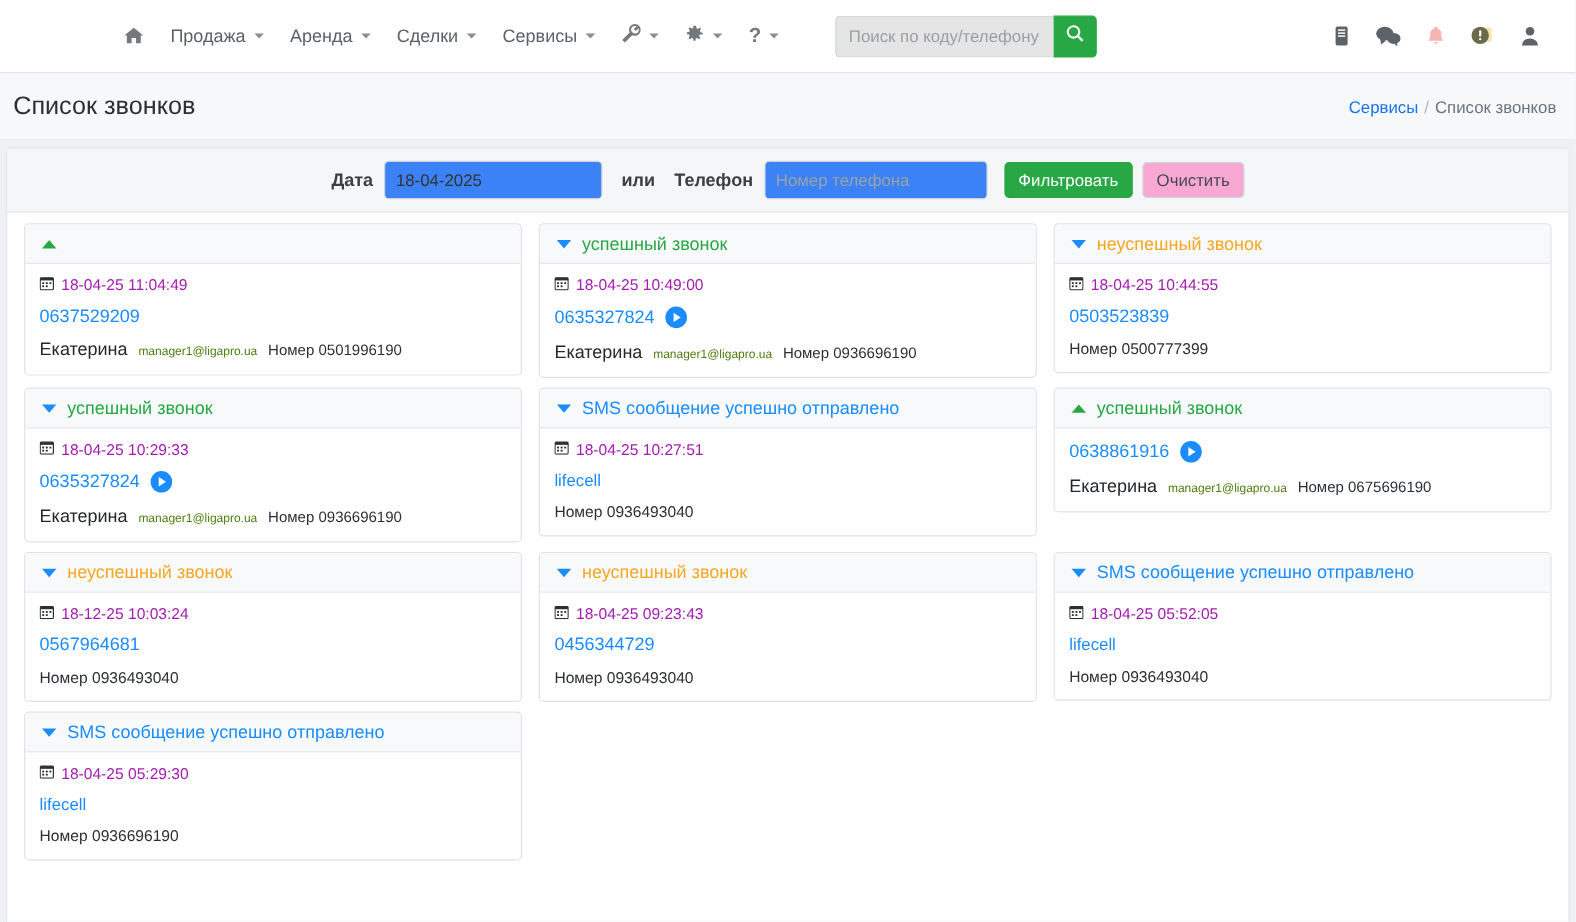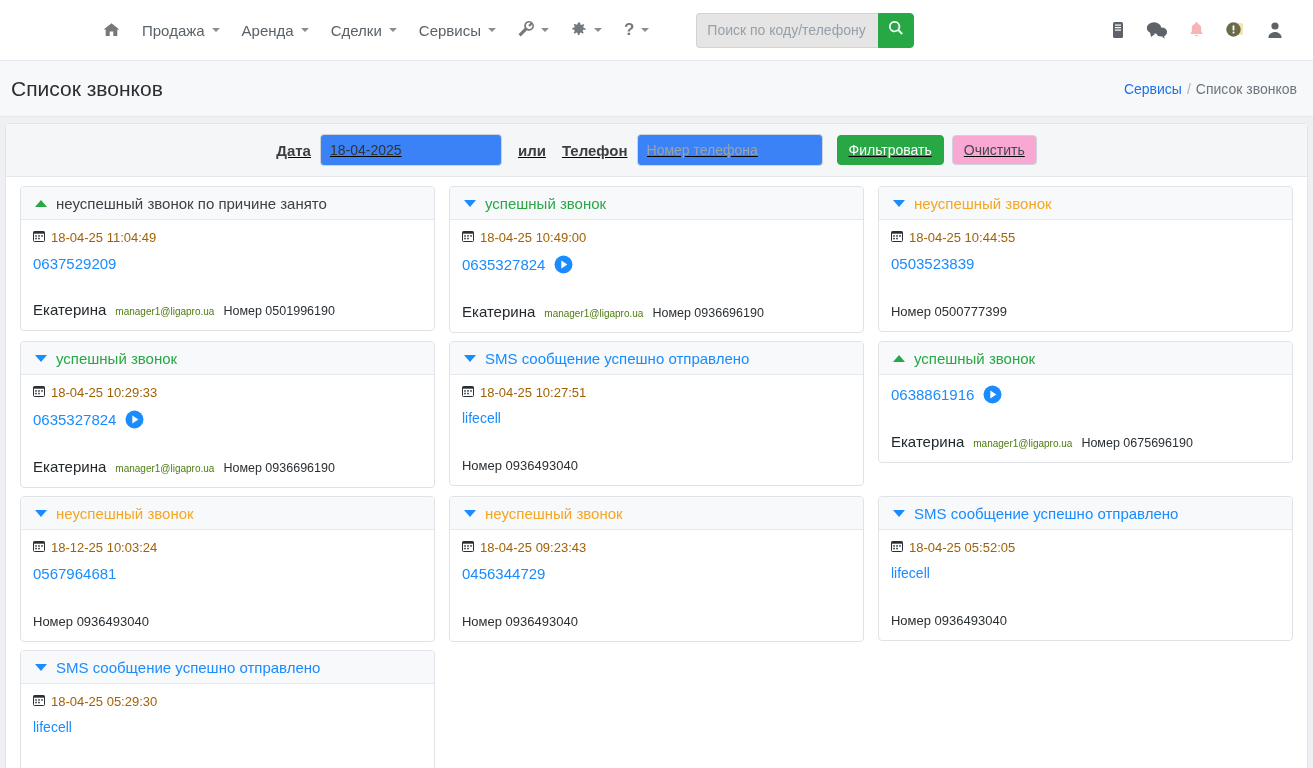--- a/index.html
+++ b/index.html
@@ -92,21 +92,20 @@
     position: relative;
   }
 
   
   .filterbar {
     background: #f4f6f8;
     border-bottom: 1px solid #e4e8ec;
     height: 53px;
     display: flex; align-items: center; justify-content: center;
     gap: 0;
-    text-decoration: underline;
   }
   .f-label { font-size: 15px; font-weight: bold; color: #3c4044; margin-right: 9px; }
   .f-or { font-size: 15px; font-weight: bold; color: #3c4044; margin: 0 16px; }
   .f-input {
     height: 32px; border: 1px solid #ced4da; border-radius: 4px;
     padding: 0 9px; font-size: 14px; color: #333; background: #3b82f6; outline: none;
   }
   .f-date { width: 182px; }
   .f-phone { width: 186px; }
   .f-phone::placeholder { color: #9aa2aa; }
@@ -156,36 +155,36 @@
   }
   .card-title { font-size: 15px; white-space: nowrap; }
   .t-dark { color: #3d4247; }
   .t-green { color: #28a745; }
   .t-orange { color: #f5a623; }
   .t-blue { color: #1a8cff; }
 
   .card-body { padding: 10px 12px 12px 12px; }
   .row-date {
     display: flex; align-items: flex-end; gap: 6px;
-    font-size: 13px; color: #a16207;
+    font-size: 13px; color: #a21caf;
     margin-bottom: 10px;
   }
   .row-num { margin-bottom: 11px; display: flex; align-items: center; gap: 9px; }
   .num-link {
     color: #1a8cff; font-size: 15px; text-decoration: none; cursor: pointer;
   }
   .num-link.sms { font-size: 14px; }
   .play { cursor: pointer; display: flex; }
   .row-meta {
     display: flex; align-items: baseline; gap: 9px;
     font-size: 13px; color: #2b3034;
   }
   .meta-name { font-size: 15px; color: #23282c; }
   .meta-mail { font-size: 10px; color: #4d7c0f; }
-  .meta-num { font-size: 12.5px; color: #2b3034; margin-top: 21px; }
+  .meta-num { font-size: 12.5px; color: #2b3034; }
   .row-meta.only-num .meta-num { font-size: 13px; }
 </style>
 </head>
 <body>
 
 <div class="navbar">
   <div class="nav-left">
 
     <div class="nav-item">
       <span class="home-icon">
@@ -307,21 +306,20 @@
     <input class="f-input f-phone" type="text" placeholder="Номер телефона" style="">
     <button class="btn-filter">Фильтровать</button>
     <button class="btn-clear">Очистить</button>
   </div>
 
   <div class="grid" id="cards-grid">
       <div class="cell">
         <div class="card">
           <div class="card-head">
             <i class="tri up"></i>
-            <span class="card-title t-dark">неуспешный звонок по причине занято</span>
           </div>
           <div class="card-body">
             <div class="row-date">
               <span><svg width="12" height="12" viewBox="0 0 12 12">
                   <rect x="0.5" y="1.5" width="11" height="10" rx="1" fill="none" stroke="#2b3034"></rect>
                   <rect x="0.5" y="1.5" width="11" height="2.2" fill="#2b3034"></rect>
                   <rect x="2.2" y="5.2" width="1.6" height="1.5" fill="#2b3034"></rect>
                   <rect x="5.2" y="5.2" width="1.6" height="1.5" fill="#2b3034"></rect>
                   <rect x="8.2" y="5.2" width="1.6" height="1.5" fill="#2b3034"></rect>
                   <rect x="2.2" y="7.8" width="1.6" height="1.5" fill="#2b3034"></rect>

